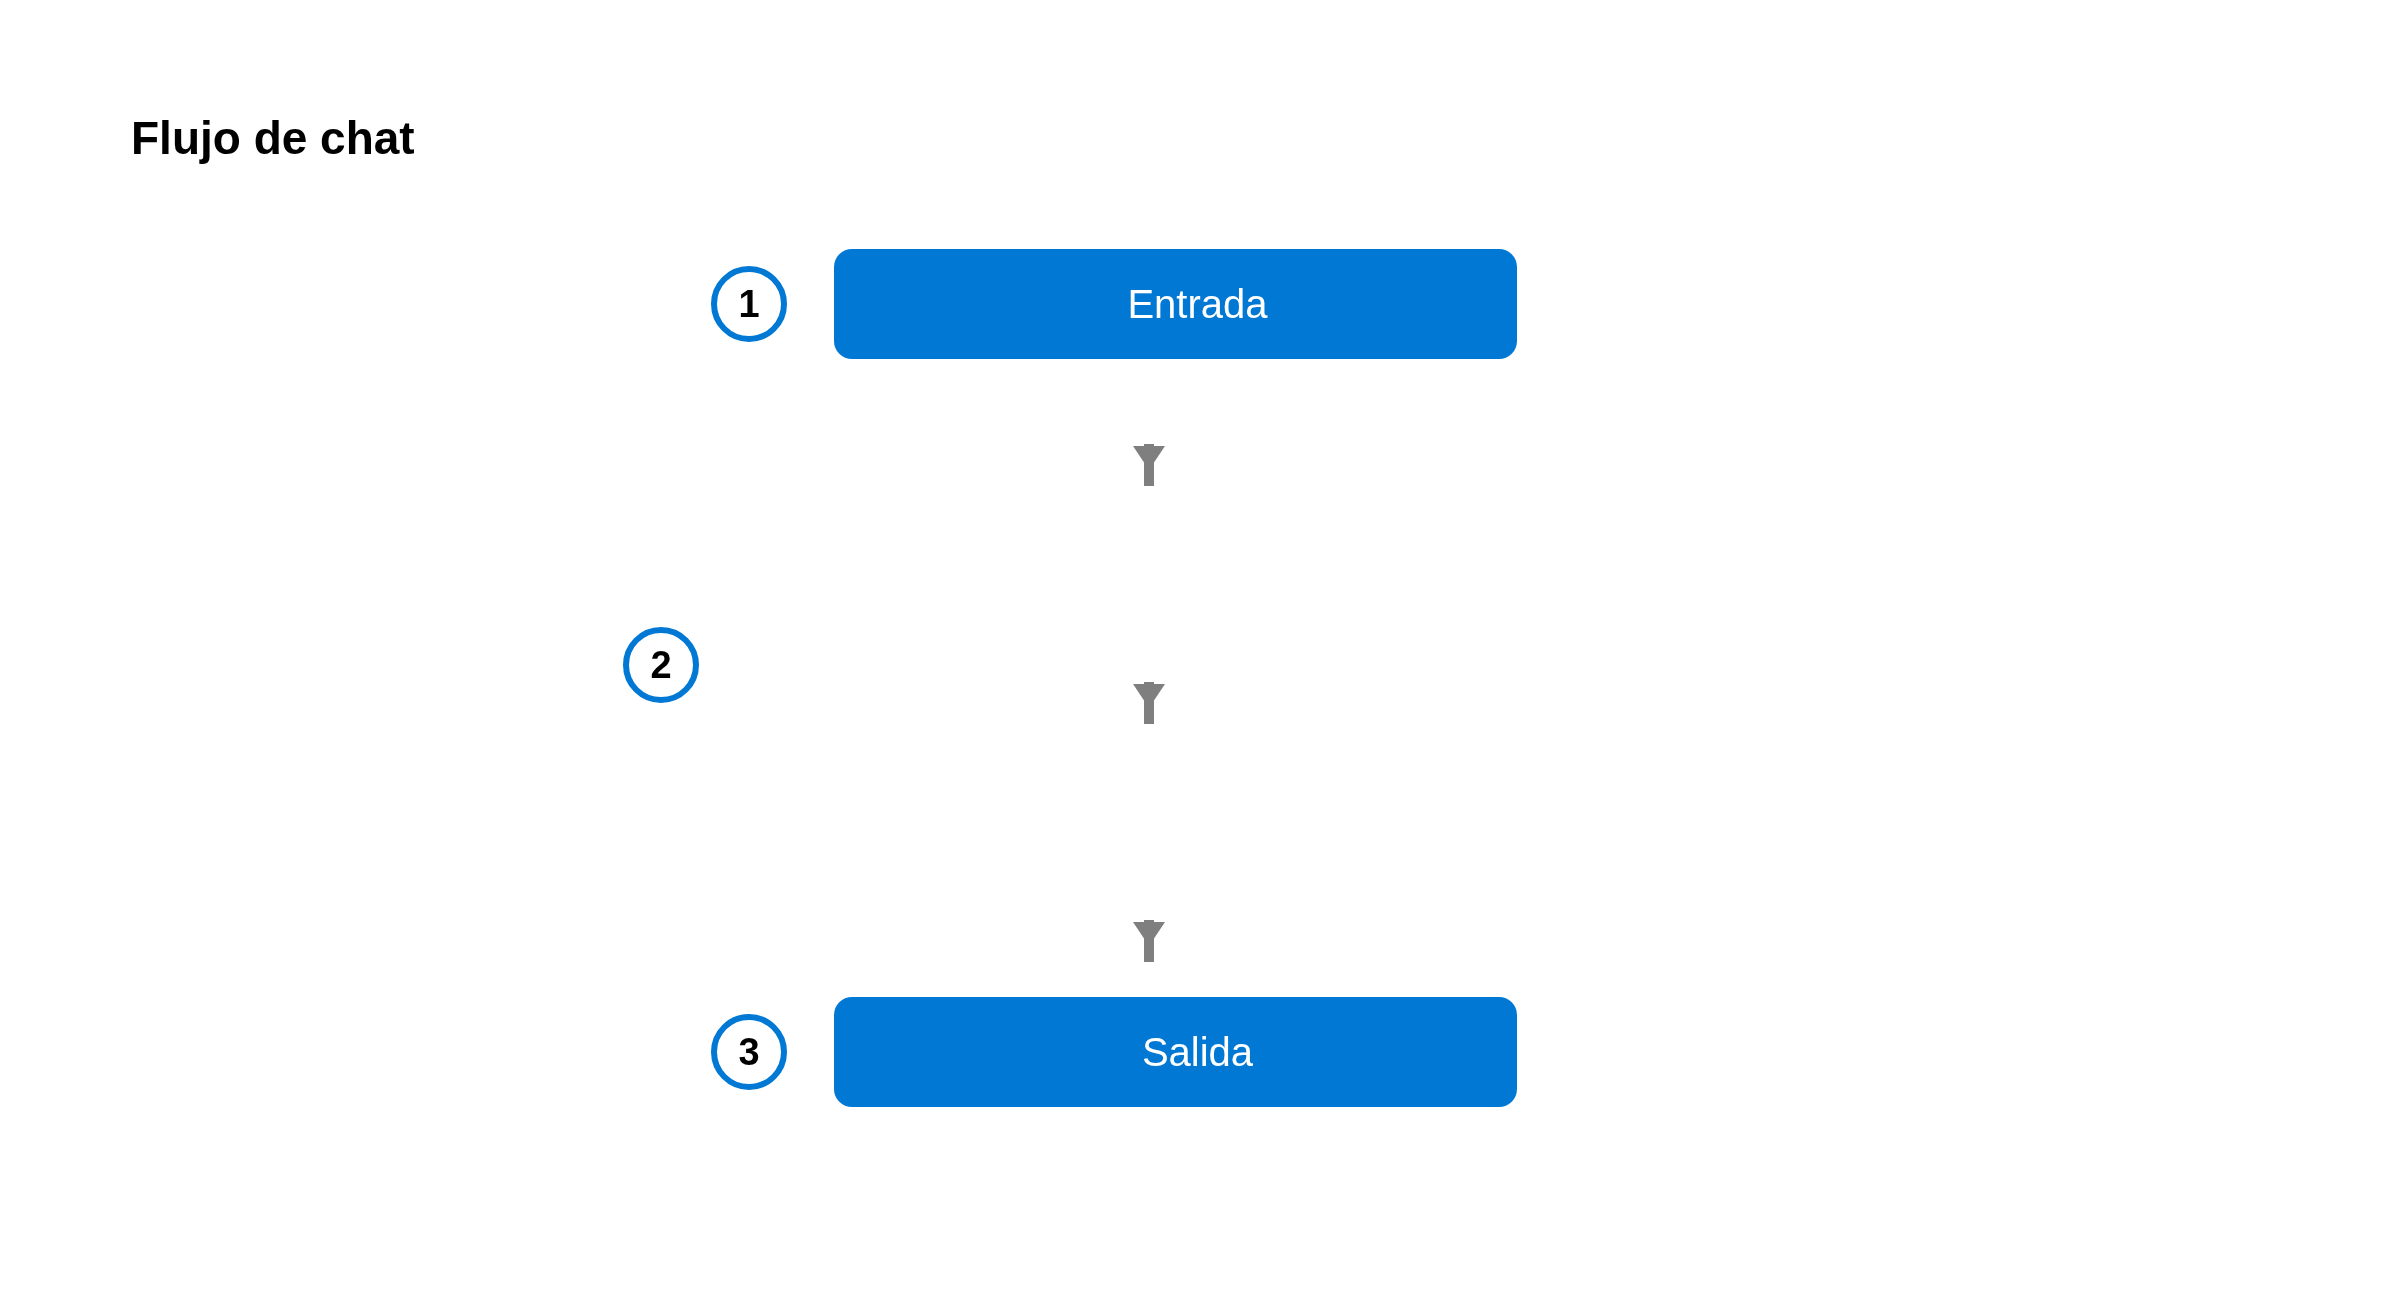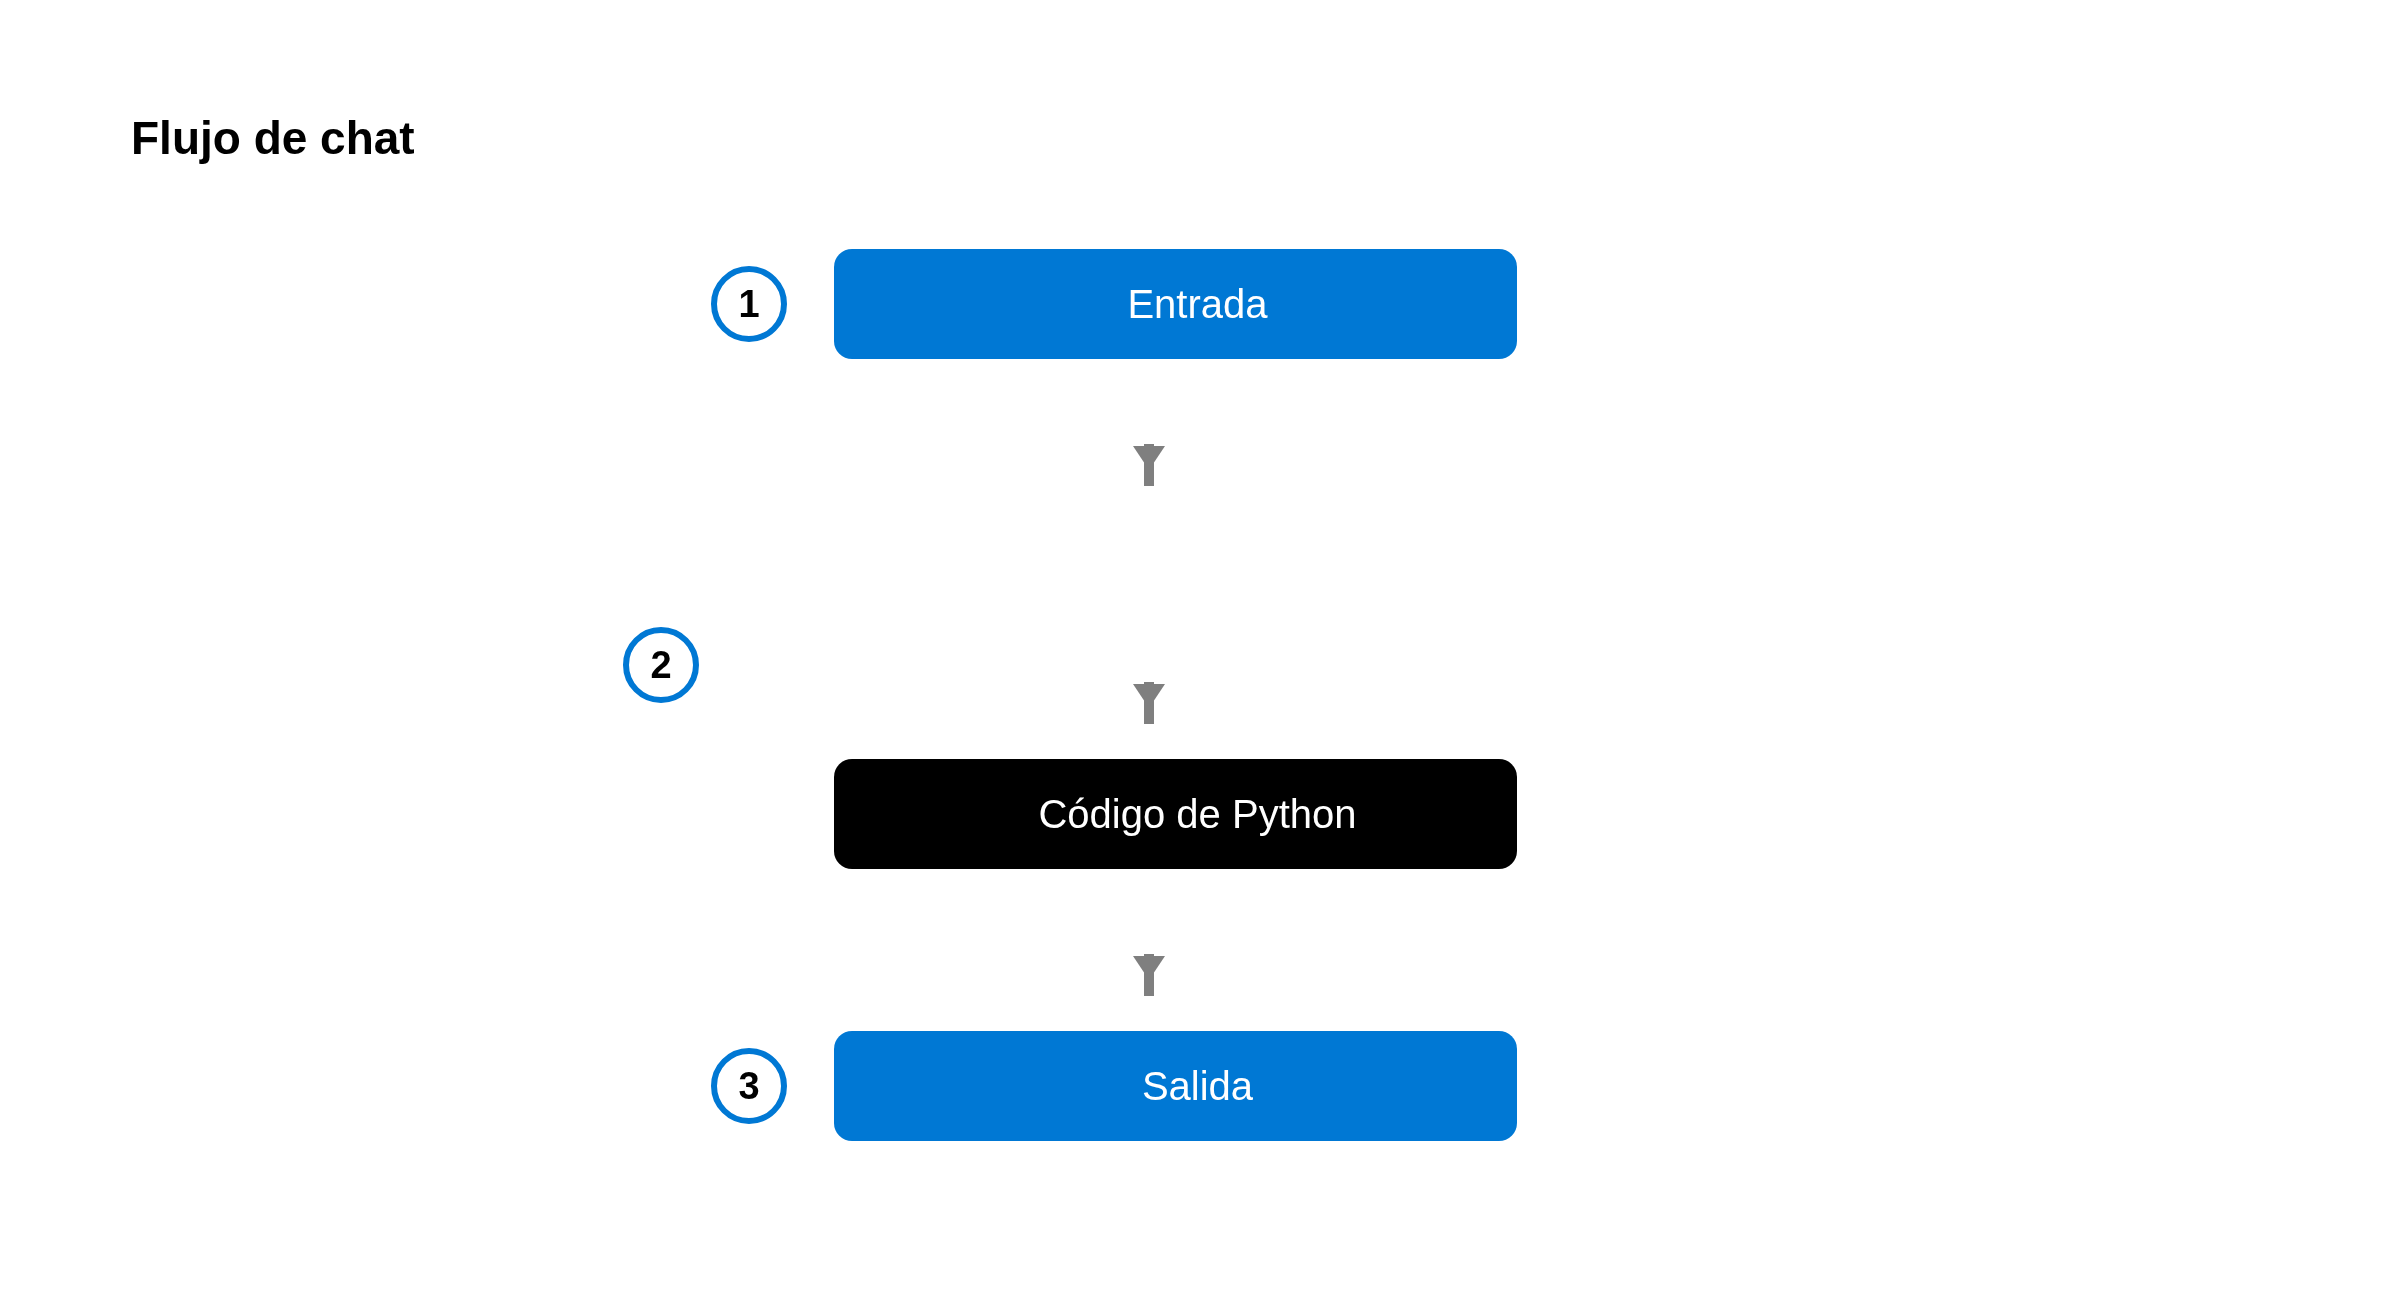--- a/index.html
+++ b/index.html
@@ -145,21 +145,20 @@
   <div class="middle-spacer">
     <div class="number-circle number-circle-middle">2</div>
     <div class="arrow">
       <div class="arrow-line"></div>
       <div class="arrow-head"></div>
     </div>
   </div>
 
   <div class="row">
     <div class="number-placeholder"></div>
-    <div class="box box-black">Código de Python</div>
   </div>
 
   <div class="arrow-container">
     <div class="arrow">
       <div class="arrow-line"></div>
       <div class="arrow-head"></div>
     </div>
   </div>
 
   <div class="row">

